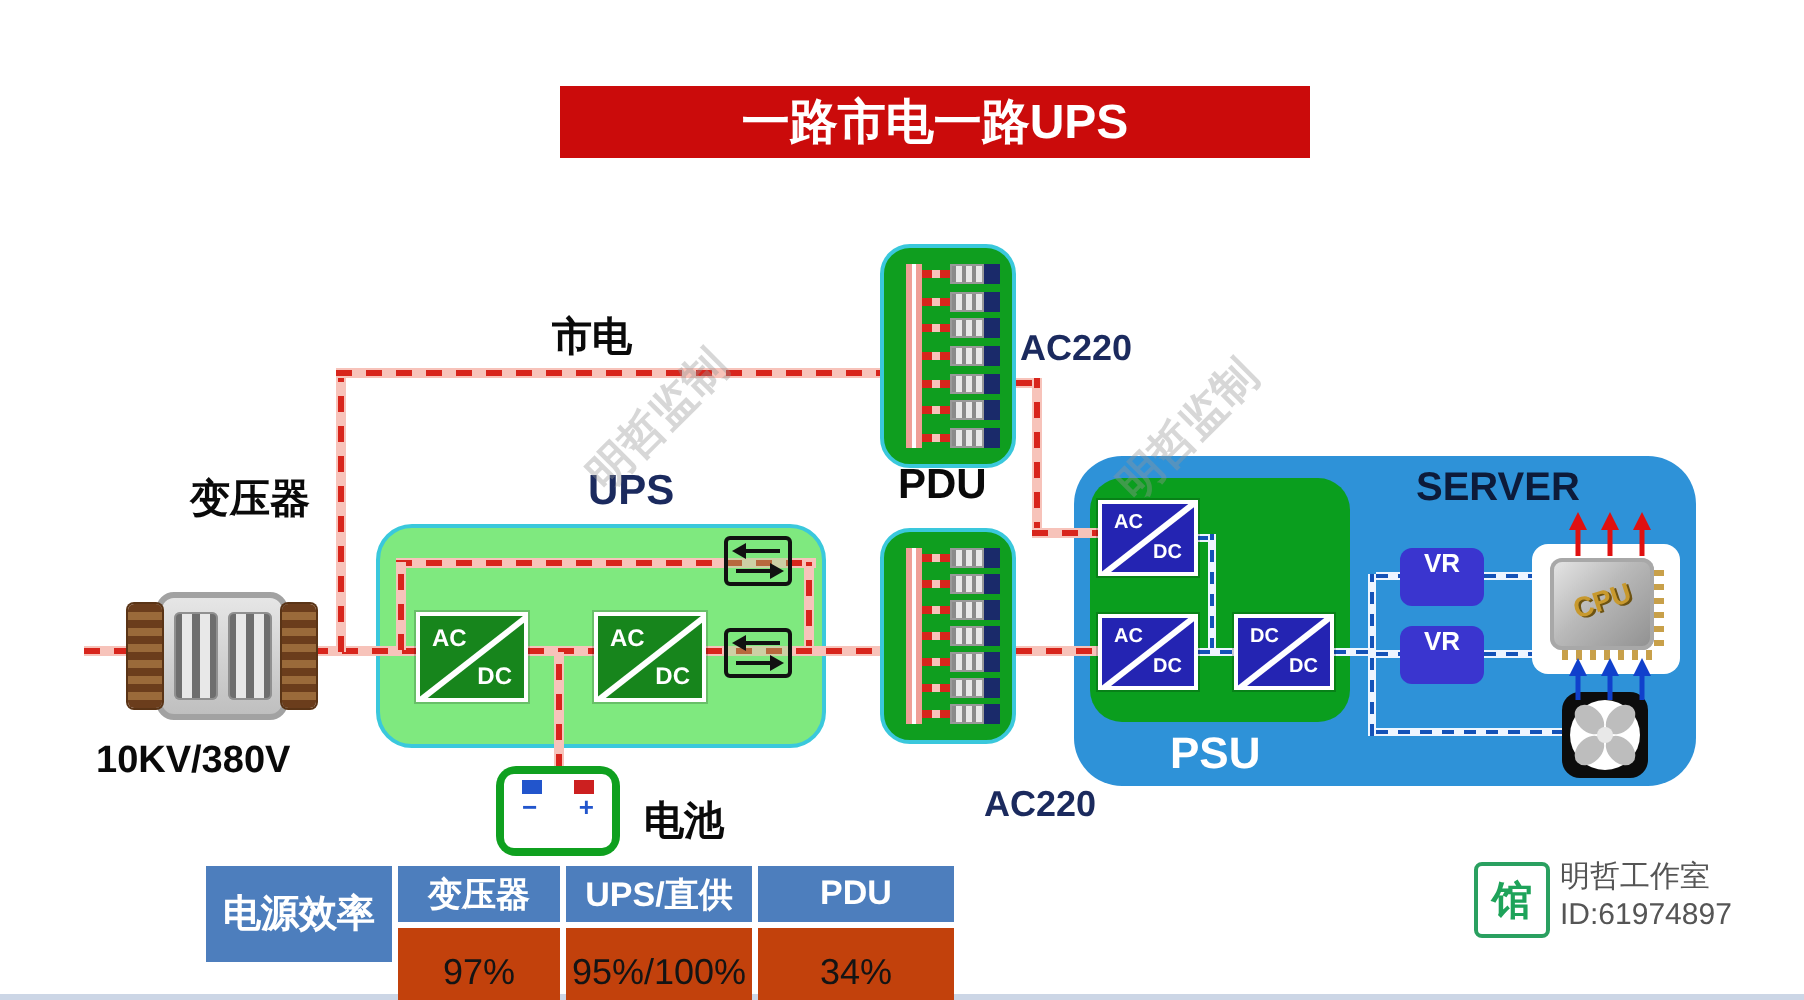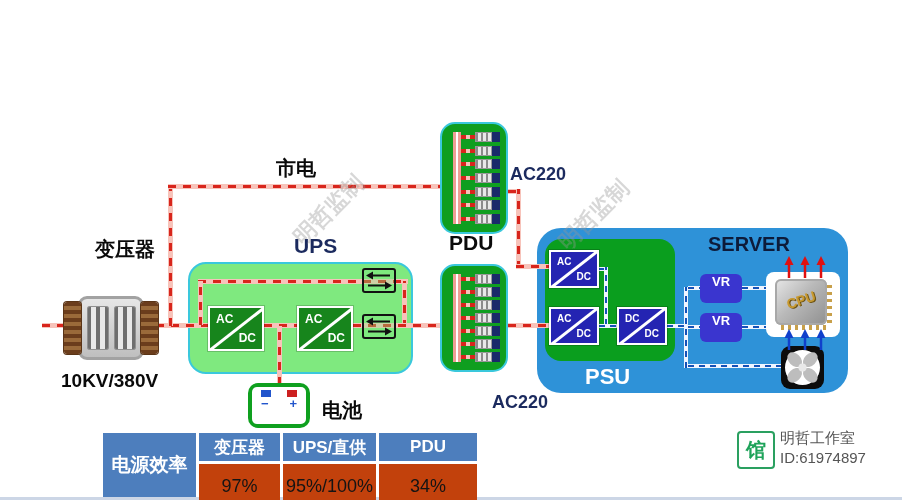--- a/index.html
+++ b/index.html
@@ -77,40 +77,43 @@
   .chip-label{position:absolute;left:0;right:0;top:13px;text-align:center;color:#c8992e;font-weight:bold;
     font-size:14px;transform:rotate(-18deg);text-shadow:1px 1px 0 #6d5312;}
   .pins-b{position:absolute;left:6px;bottom:-5px;width:46px;height:5px;
     background:repeating-linear-gradient(90deg,#c8a04a 0 3px,transparent 3px 7px);}
   .pins-r{position:absolute;right:-5px;top:6px;width:5px;height:38px;
     background:repeating-linear-gradient(0deg,#c8a04a 0 3px,transparent 3px 7px);}
   .fan{left:781px;top:346px;width:43px;height:43px;background:#0c0c0c;border-radius:9px;z-index:6;}
   .arrows{position:absolute;z-index:7;}
   
   .efftable{left:103px;top:433px;display:flex;gap:3px;z-index:8;}
-  .tbl-rowlabel{width:93px;height:64px;background:#4d7ebd;color:#fff;font-weight:bold;font-size:19px;
+  .tbl-rowlabel{width:93px;height:48px;background:#4d7ebd;color:#fff;font-weight:bold;font-size:19px;
     display:flex;align-items:center;justify-content:center;}
   .tbl-col{display:flex;flex-direction:column;gap:3px;}
   .tbl-h{height:28px;background:#4d7ebd;color:#fff;font-weight:bold;font-size:17px;
     display:flex;align-items:center;justify-content:center;}
   .tbl-v{height:44px;background:#c2410c;color:#141414;font-size:18px;
     display:flex;align-items:center;justify-content:center;}
   
   .wm-badge{left:737px;top:431px;width:34px;height:34px;border:2px solid #2aa060;border-radius:4px;z-index:8;
     color:#1ea35a;font-weight:bold;font-size:20px;display:flex;align-items:center;justify-content:center;background:#fff;}
   .wm-text{position:absolute;color:#555;font-size:15px;z-index:8;white-space:nowrap;}
   .wm-diag{position:absolute;color:rgba(150,150,150,.38);font-size:22px;font-weight:bold;
     transform:rotate(-45deg);z-index:9;white-space:nowrap;pointer-events:none;}
   .bottom-strip{left:0;top:497px;width:902px;height:3px;background:#ccd6e6;z-index:0;}
 </style>
 </head>
 <body>
 
 <div id="stage">
 
+  <div class="abs banner">
+    <span>一路市电一路UPS</span>
+  </div>
 
   <div class="pline-h" style="left:42px;top:323px;width:24px;"></div>
   <div class="pline-h" style="left:156px;top:323px;width:52px;"></div>
   <div class="pline-v" style="left:168px;top:186px;height:140px;"></div>
   <div class="pline-h" style="left:168px;top:184px;width:272px;"></div>
   <div class="pline-h" style="left:508px;top:189px;width:13px;"></div>
   <div class="pline-v" style="left:516px;top:189px;height:80px;"></div>
   <div class="pline-h" style="left:516px;top:264px;width:33px;"></div>
   <div class="pline-h" style="left:198px;top:279px;width:210px;"></div>
   <div class="pline-v" style="left:198px;top:281px;height:44px;"></div>
@@ -120,21 +123,21 @@
   <div class="pline-h" style="left:353px;top:323px;width:87px;"></div>
   <div class="pline-h" style="left:508px;top:323px;width:41px;"></div>
 
   <div class="abs xf-body">
     <div class="xf-win" style="left:6px;"></div>
     <div class="xf-win" style="left:33px;"></div>
   </div>
   <div class="xf-coil" style="left:64px;"></div>
   <div class="xf-coil" style="left:141px;"></div>
   <div class="lbl" style="left:95px;top:236px;font-size:20px;">变压器</div>
-  <div class="lbl" style="left:61px;top:370px;font-size:19px;font-weight:600;">10KV/380V</div>
+  <div class="lbl" style="left:48px;top:370px;font-size:19px;font-weight:600;">10KV/380V</div>
 
   <div class="lbl" style="left:276px;top:155px;font-size:20px;">市电</div>
 
   <div class="abs ups-box"></div>
   <div class="lbl navy" style="left:294px;top:234px;font-size:21px;">UPS</div>
 
   <div class="conv conv-g" style="left:208px;top:306px;">
     <div class="diagline"></div>
     <span class="t-ac">AC</span>
     <span class="t-dc">DC</span>

